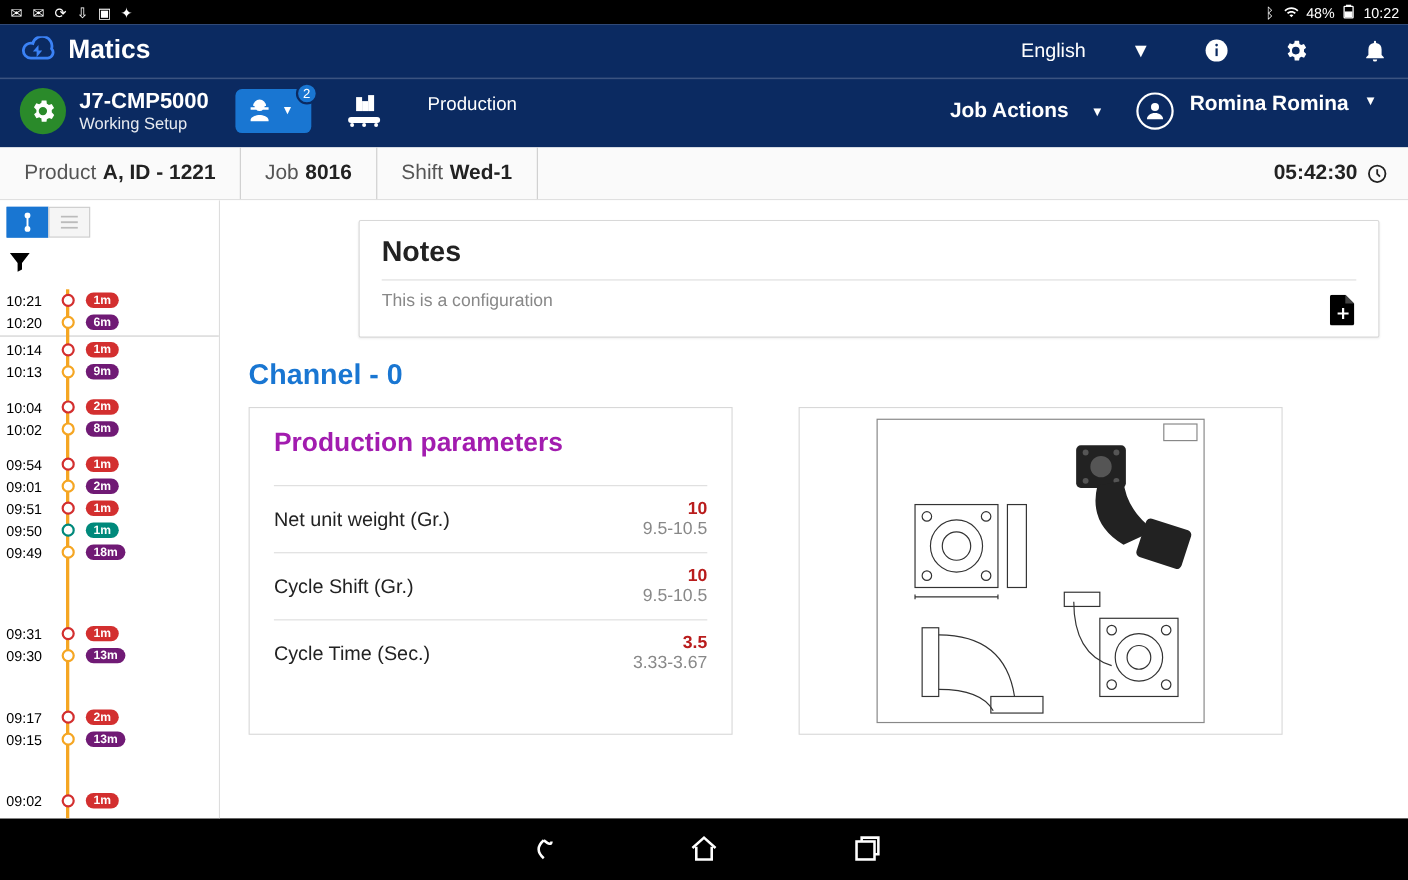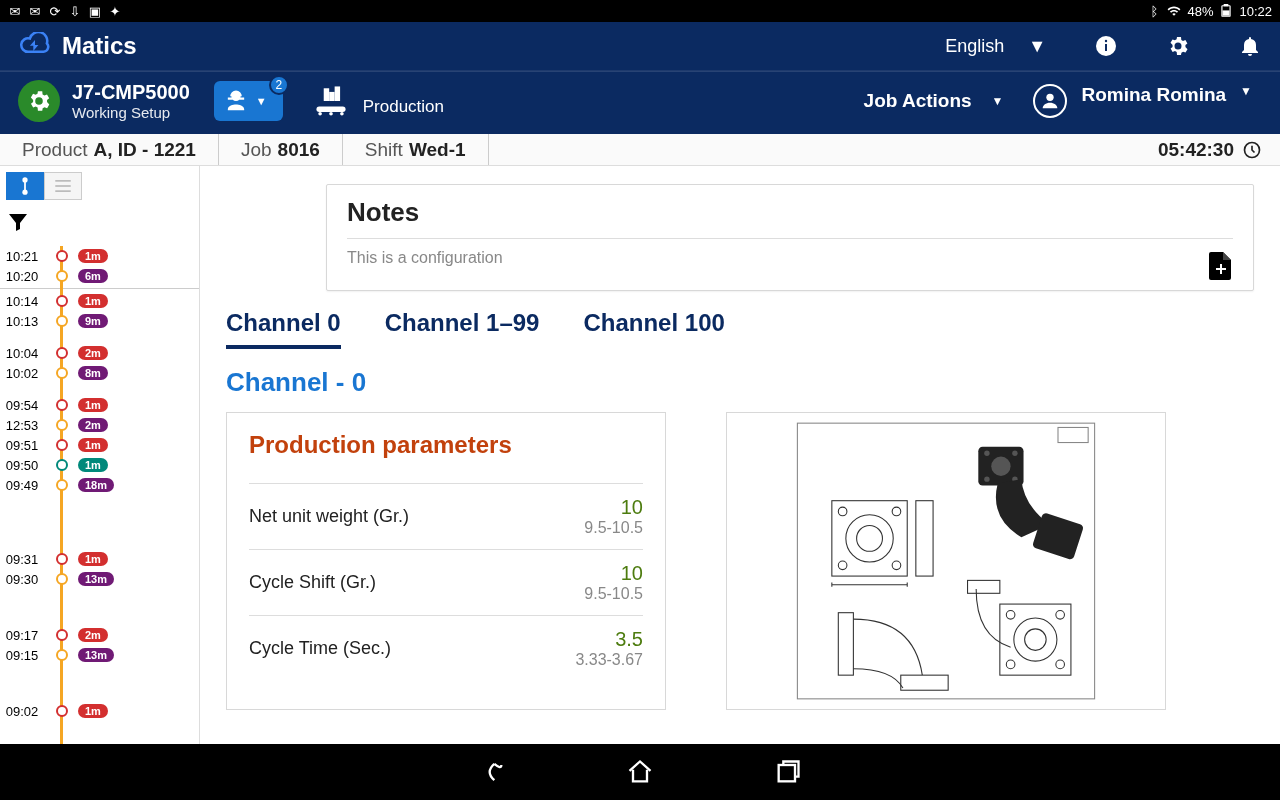--- a/index.html
+++ b/index.html
@@ -2,39 +2,39 @@
 <html><head>
 <meta charset="utf-8">
 <style>
 *{margin:0;padding:0;box-sizing:border-box;font-family:"Segoe UI",Arial,sans-serif}
 body{width:1280px;height:800px;background:#fff;overflow:hidden;display:flex;flex-direction:column}
 .status-bar{height:22px;background:#000;color:#fff;display:flex;align-items:center;justify-content:space-between;padding:0 8px;font-size:13px}
 .status-left{display:flex;gap:6px;align-items:center}
 .status-right{display:flex;gap:6px;align-items:center}
 .status-icon{width:14px;height:14px;display:inline-flex;align-items:center;justify-content:center}
 .app-header{background:#0b2a61;color:#fff;display:flex;align-items:center;padding:10px 18px;gap:18px;border-bottom:1px solid rgba(255,255,255,.08)}
-.logo-wrap{display:flex;gap:10px;font-size:24px;font-weight:600}
+.logo-wrap{display:flex;align-items:center;gap:10px;font-size:24px;font-weight:600}
 .cloud-logo{width:34px;height:26px}
 .header-spacer{flex:1}
-.lang-select{display:flex;align-items:flex-end;gap:24px;font-size:18px}
+.lang-select{display:flex;align-items:flex-end;gap:41px;font-size:18px}
 .header-icon{width:24px;height:24px;cursor:pointer;display:flex;align-items:center;justify-content:center}
 .sub-header{background:#0b2a61;color:#fff;display:flex;align-items:center;padding:8px 18px 12px;border-top:1px solid rgba(255,255,255,.12)}
 .gear-chip{width:42px;height:42px;border-radius:50%;background:#2a8a2a;display:flex;align-items:center;justify-content:center;margin-right:12px}
 .job-info{display:flex;flex-direction:column}
 .job-id{font-size:20px;font-weight:600}
 .job-status{font-size:15px;opacity:.9}
 .worker-btn{margin-left:24px;background:#1976d2;border-radius:6px;padding:6px 16px 6px 8px;display:flex;align-items:center;gap:6px;position:relative;cursor:pointer}
 .worker-badge{position:absolute;top:-6px;right:-6px;background:#1976d2;border:2px solid #0b2a61;color:#fff;border-radius:50%;width:20px;height:20px;display:flex;align-items:center;justify-content:center;font-size:12px}
-.machine-group{margin-left:28px;display:flex;align-items:flex-end;gap:12px}
+.machine-group{margin-left:28px;display:flex;align-items:flex-start;gap:38px}
 .machine-icon{width:40px;height:32px}
 .prod-label{font-size:17px}
 .job-actions{margin-left:auto;display:flex;align-items:center;gap:20px;font-size:19px;font-weight:600;cursor:pointer;padding:0 20px}
 .user-wrap{display:flex;gap:14px;font-size:19px;font-weight:600;padding:0 10px;cursor:pointer}
 .avatar-circ{width:34px;height:34px;border-radius:50%;border:2px solid #fff;display:flex;align-items:center;justify-content:center}
-.info-bar{background:#fafafa;border-bottom:1px solid #ddd;display:flex;align-items:center;height:32px;font-size:19px;color:#222}
+.info-bar{background:#fafafa;border-bottom:1px solid #ddd;display:flex;align-items:center;height:48px;font-size:19px;color:#222}
 .info-cell{padding:0 22px;border-right:1px solid #ccc;display:flex;align-items:center;height:100%}
 .info-label{color:#555;margin-right:6px}
 .info-value{font-weight:700}
 .info-timer{margin-left:auto;padding:0 18px;display:flex;align-items:center;gap:8px;font-weight:600}
 .content{flex:1;display:flex;overflow:hidden}
 .timeline-panel{width:200px;background:#fff;border-right:1px solid #ddd;position:relative;overflow:hidden}
 .tl-toolbar{display:flex;padding:6px;gap:0}
 .tl-btn{width:38px;height:28px;display:flex;align-items:center;justify-content:center;border:1px solid #ccc;cursor:pointer}
 .tl-btn.active{background:#1976d2;color:#fff;border-color:#1976d2}
 .tl-filter{width:24px;height:24px;margin:4px 6px 8px}
@@ -56,25 +56,25 @@
 .notes-title{font-size:26px;font-weight:600;color:#222;margin-bottom:10px}
 .notes-divider{border-top:1px solid #ddd;margin:2px 0 10px}
 .notes-body{color:#888;font-size:16px}
 .notes-add{position:absolute;right:20px;bottom:10px;width:24px;height:28px;cursor:pointer}
 .tabs{display:flex;gap:44px;margin-bottom:18px}
 .tab{font-size:24px;font-weight:700;color:#0b2a61;padding-bottom:8px;cursor:pointer}
 .tab.active{border-bottom:4px solid #0b2a61}
 .channel-title{font-size:26px;font-weight:700;color:#1976d2;margin-bottom:14px}
 .channel-row{display:flex;gap:60px}
 .params-card{width:440px;background:#fff;border:1px solid #d8d8d8;padding:18px 22px}
-.params-title{font-size:24px;font-weight:600;color:#c2410c;margin-bottom:24px}
+.params-title{font-size:24px;font-weight:600;color:#a21caf;margin-bottom:24px}
 .param-row{display:flex;justify-content:space-between;align-items:center;padding:12px 0;border-top:1px solid #ddd}
 .param-label{font-size:18px;color:#222}
 .param-vals{text-align:right}
-.param-val{font-size:20px;font-weight:400;color:#4d7c0f}
+.param-val{font-size:16px;font-weight:700;color:#b91c1c}
 .param-range{font-size:16px;color:#888}
 .drawing-card{width:440px;border:1px solid #d8d8d8;padding:8px;display:flex;align-items:flex-start;justify-content:center;background:#fff}
 .drawing-svg{width:100%;height:280px}
 .nav-bar{height:56px;background:#000;display:flex;align-items:center;justify-content:center;gap:120px}
 .nav-btn{width:28px;height:28px;cursor:pointer;color:#fff}
 </style>
 </head>
 <body>
 
 <div class="status-bar">
@@ -260,21 +260,21 @@
     <span class="tl-dot orange"></span>
     <span class="tl-chip orange">8m</span>
         </div>
         <div style="height: 12px;"></div>
         <div class="tl-row">
           <span class="tl-time">09:54</span>
     <span class="tl-dot red"></span>
     <span class="tl-chip red">1m</span>
         </div>
         <div class="tl-row">
-          <span class="tl-time">12:53</span>
+          <span class="tl-time">09:01</span>
     <span class="tl-dot orange"></span>
     <span class="tl-chip orange">2m</span>
         </div>
         <div class="tl-row">
           <span class="tl-time">09:51</span>
     <span class="tl-dot red"></span>
     <span class="tl-chip red">1m</span>
         </div>
         <div class="tl-row">
           <span class="tl-time">09:50</span>
@@ -322,25 +322,20 @@
       <div class="notes-title">Notes</div>
       <div class="notes-divider"></div>
       <div class="notes-body">This is a configuration</div>
       <svg class="notes-add" viewBox="0 0 24 28" fill="#000">
           <path d="M14 0H2a2 2 0 0 0-2 2v24a2 2 0 0 0 2 2h18a2 2 0 0 0 2-2V8z" fill="#000"></path>
           <path d="M14 0v8h8z" fill="#444"></path>
           <path d="M11 12v4H7v2h4v4h2v-4h4v-2h-4v-4z" fill="#fff"></path>
         </svg>
     </div>
 
-    <div class="tabs">
-      <div class="tab active">Channel 0</div>
-      <div class="tab">Channel 1–99</div>
-      <div class="tab">Channel 100</div>
-    </div>
 
     <div class="channel-title">Channel - 0</div>
 
     <div class="channel-row">
       <div class="params-card">
         <div class="params-title">Production parameters</div>
         <div id="params-body">
             <div class="param-row">
               <span class="param-label">Net unit weight (Gr.)</span>
     <span class="param-vals">

